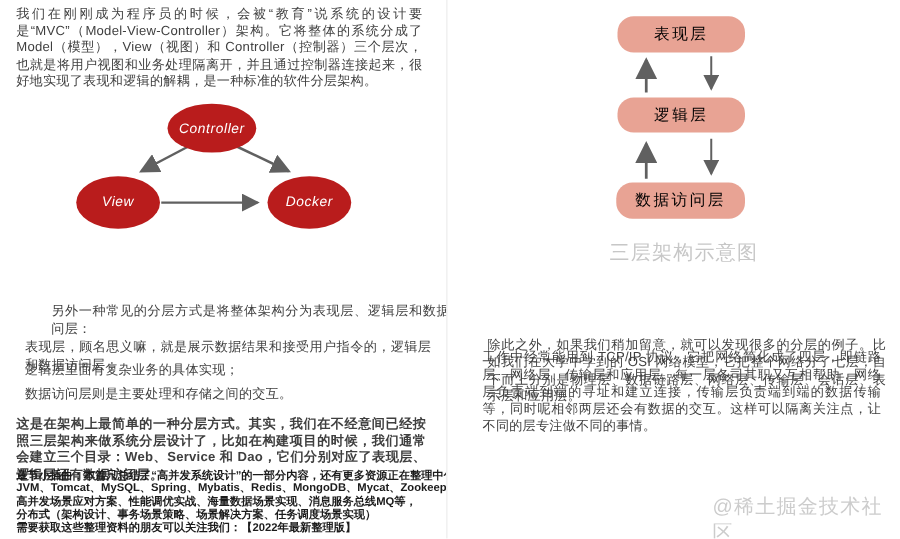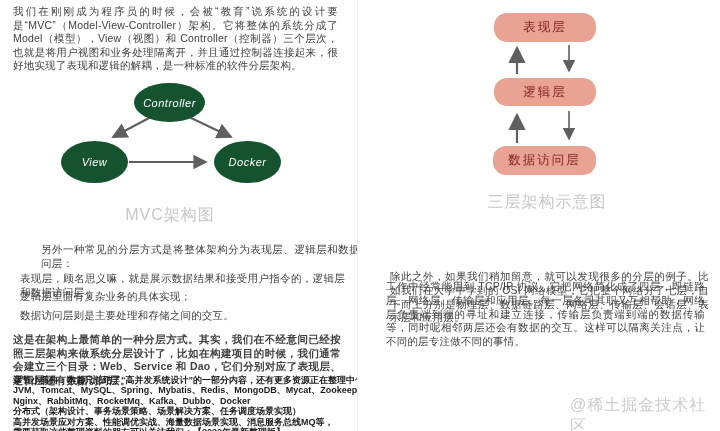--- a/index.html
+++ b/index.html
@@ -15,39 +15,39 @@
   .para{
     position:absolute;margin:0;font-size:10.5px;line-height:13.5px;color:#3f3f3f;
     text-align:justify;letter-spacing:.2px;
   }
   .col-right .para{line-height:13.8px;}
 
   
   .mvc-diagram{position:absolute;left:0;top:80px;width:357px;height:150px;}
   .mvc-diagram svg{position:absolute;left:0;top:0;}
   .oval{
-    position:absolute;background:#14532d;border-radius:50%;
+    position:absolute;background:#b91c1c;border-radius:50%;
     display:flex;align-items:center;justify-content:center;
     color:#ffffff;font-style:italic;font-size:11px;letter-spacing:.5px;
   }
   .oval-controller{left:134px;top:3px;width:71px;height:39px;}
   .oval-view{left:61px;top:61px;width:67px;height:42px;text-align:center;}
   .oval-model{left:214px;top:61px;width:67px;height:42px;}
   .caption{
     position:absolute;color:#c7c7c7;font-size:16px;letter-spacing:1px;text-align:center;
   }
   .mvc-caption{left:0;top:125px;width:340px;}
 
   
   .tier-diagram{position:absolute;left:0;top:0;width:362px;height:215px;}
   .tier-diagram svg{position:absolute;left:0;top:0;}
   .layer-box{
     position:absolute;background:#e8a394;border-radius:13px;
     display:flex;align-items:center;justify-content:center;
-    color:#7f1d1d;font-size:12.5px;letter-spacing:2px;
+    color:#000000;font-size:12.5px;letter-spacing:2px;
   }
   .layer-1{left:136px;top:13px;width:102px;height:29px;}
   .layer-2{left:136px;top:78px;width:102px;height:28px;}
   .layer-3{left:135px;top:146px;width:103px;height:29px;}
   .tier-caption{left:29px;top:192px;width:320px;}
 
   .note-block{
     position:absolute;left:13px;top:375px;width:344px;
     font-size:9px;line-height:10.4px;font-weight:bold;color:#1b1b1b;
   }
@@ -74,37 +74,35 @@
             <path d="M0,0 L8,4 L0,8 z" fill="#606060"></path>
           </marker>
         </defs>
         <line x1="151" y1="37" x2="113" y2="57" stroke="#606060" stroke-width="2" marker-end="url(#ah)"></line>
         <line x1="189" y1="37" x2="231" y2="57" stroke="#606060" stroke-width="2" marker-end="url(#ah)"></line>
         <line x1="129" y1="82" x2="206" y2="82" stroke="#606060" stroke-width="1.8" marker-end="url(#ah)"></line>
       </svg>
       <div class="oval oval-controller">Controller</div>
       <div class="oval oval-view">View</div>
       <div class="oval oval-model">Docker</div>
-      <div class="caption mvc-caption">MVC架构图</div>
     </div>
 
     <p class="para" style="left:13px;top:243px;width:330px;margin-left:28px;">另外一种常见的分层方式是将整体架构分为表现层、逻辑层和数据访问层：</p>
 
     <p class="para" style="left:20px;top:272px;width:325px;">表现层，顾名思义嘛，就是展示数据结果和接受用户指令的，逻辑层和数据访问层；</p>
     <p class="para" style="left:20px;top:290px;width:325px;">逻辑层里面有复杂业务的具体实现；</p>
     <p class="para" style="left:20px;top:309px;width:325px;">数据访问层则是主要处理和存储之间的交互。</p>
 
     <p class="para" style="left:13px;top:333px;width:328px;font-weight:bold;">这是在架构上最简单的一种分层方式。其实，我们在不经意间已经按照三层架构来做系统分层设计了，比如在构建项目的时候，我们通常会建立三个目录：Web、Service 和 Dao，它们分别对应了表现层、逻辑层还有数据访问层。</p>
 
     <div class="note-block">
       <div class="note-line">章节小插曲：本篇只总结了“高并发系统设计”的一部分内容，还有更多资源正在整理中包含</div>
       <div class="note-line">JVM、Tomcat、MySQL、Spring、Mybatis、Redis、MongoDB、Mycat、Zookeeper</div>
-      <div class="note-line">Nginx、RabbitMq、RocketMq、Kafka、Dubbo、Docker</div>
+      <div class="note-line">高并发场景应对方案、性能调优实战、海量数据场景实现、消息服务总线MQ等，</div>
       <div class="note-line">分布式（架构设计、事务场景策略、场景解决方案、任务调度场景实现）</div>
-      <div class="note-line">高并发场景应对方案、性能调优实战、海量数据场景实现、消息服务总线MQ等，</div>
       <div class="note-line">需要获取这些整理资料的朋友可以关注我们：【2022年最新整理版】</div>
     </div>
   </div>
 
   <div class="divider"></div>
 
   <div class="col col-right">
 
     <div class="tier-diagram">
       <svg width="362" height="215">

